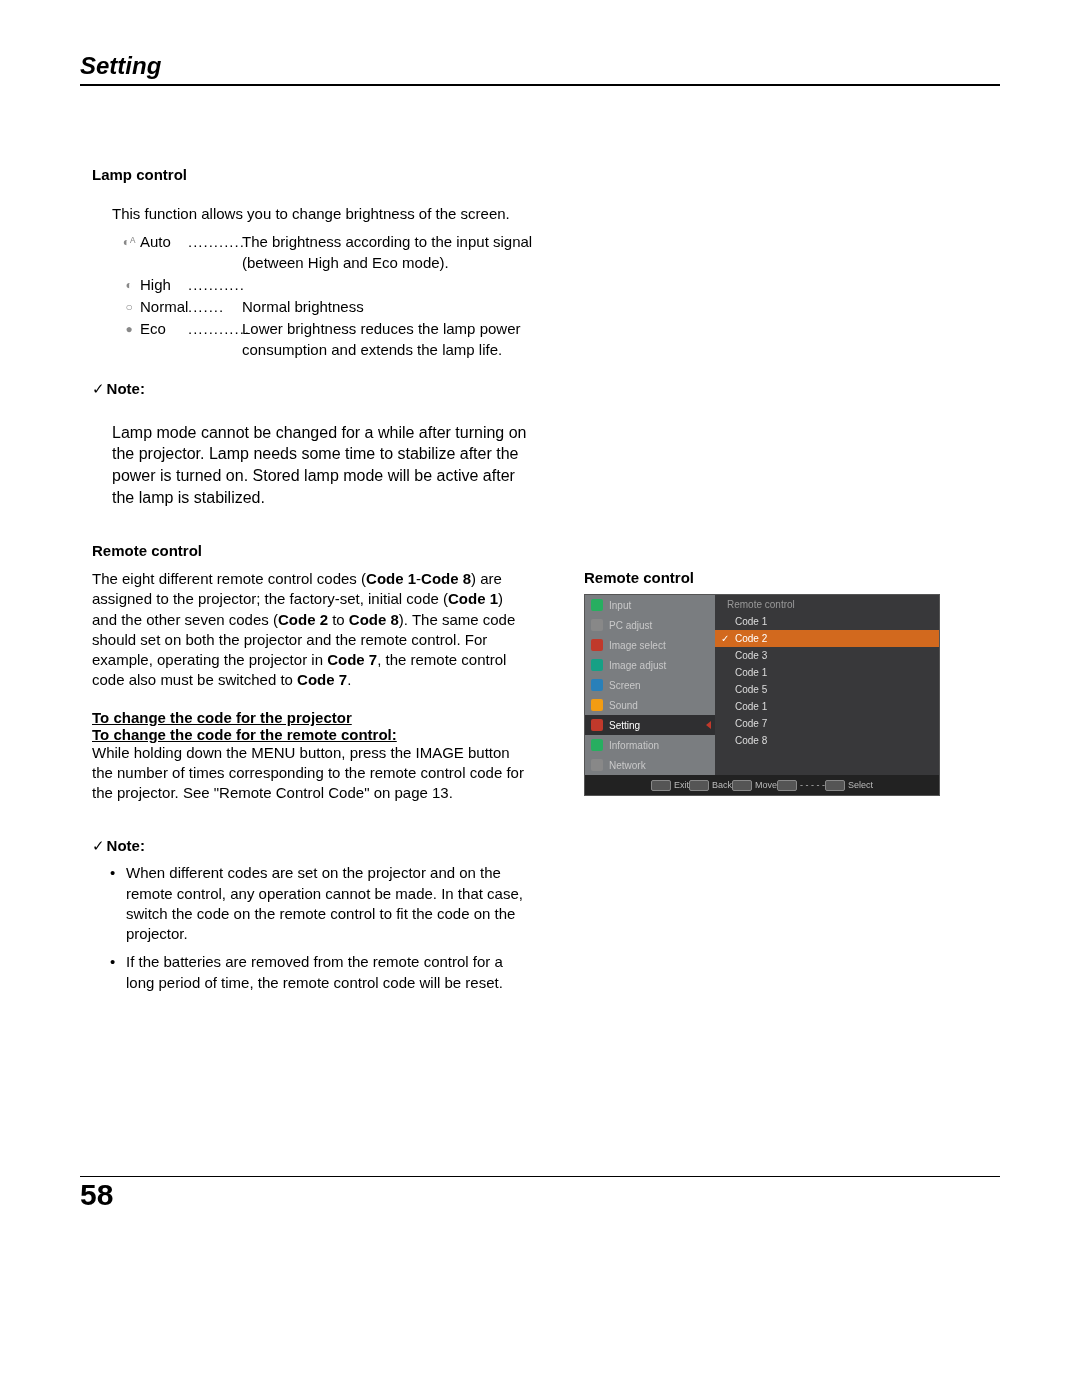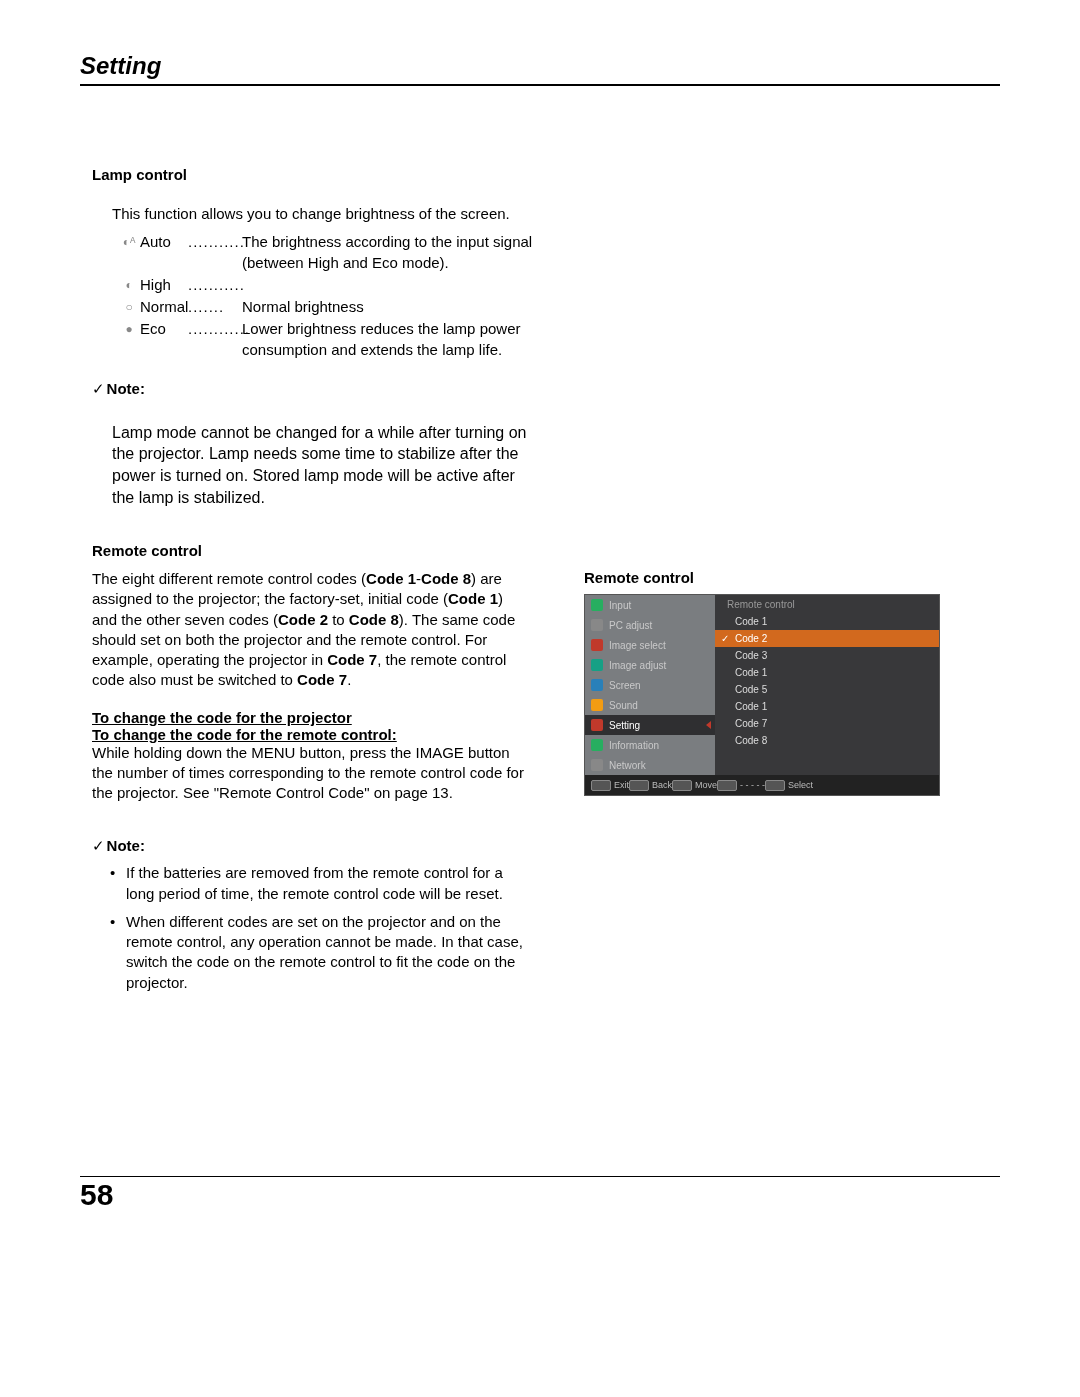--- a/index.html
+++ b/index.html
@@ -41,21 +41,21 @@
   .ic-screen { background: #2980b9; }
   .ic-sound { background: #f39c12; }
   .ic-setting { background: #c0392b; }
   .ic-info { background: #27ae60; }
   .ic-net { background: #888; }
   .osd-panel { flex: 1; background: #38383a; }
   .osd-panel-head { height: 18px; padding-left: 12px; color: #999; font-size: 10px; display: flex; align-items: center; }
   .code-row { height: 17px; display: flex; align-items: center; padding-left: 20px; color: #ddd; font-size: 10px; }
   .code-row.sel { background: #d2691e; color: #fff; position: relative; }
   .code-row.sel::before { content: "✓"; position: absolute; left: 6px; color: #fff; font-size: 10px; }
-  .osd-footer { height: 20px; background: #222; color: #bbb; font-size: 9px; display: flex; align-items: center; justify-content: flex-start; padding: 0 6px; }
+  .osd-footer { height: 20px; background: #222; color: #bbb; font-size: 9px; display: flex; align-items: center; justify-content: center; padding: 0 6px; }
   .osd-footer span::before { content: ""; display: inline-block; width: 18px; height: 9px; background: #555; border: 1px solid #888; border-radius: 2px; margin-right: 3px; vertical-align: middle; }
   .page-number { position: absolute; left: 80px; bottom: 185px; font-size: 30px; font-weight: bold; }
   .bottom-rule { position: absolute; left: 80px; right: 80px; bottom: 220px; border-top: 1px solid #000; }
 </style>
 </head>
 <body>
 
 <div class="page">
   <div class="section-title">Setting</div>
 
@@ -102,22 +102,22 @@
           <span>The eight different remote control codes (</span><b>Code 1</b><span>-</span><b>Code 8</b><span>) are assigned to the projector; the factory-set, initial code (</span><b>Code 1</b><span>) and the other seven codes (</span><b>Code 2</b><span> to </span><b>Code 8</b><span>). The same code should set on both the projector and the remote control. For example, operating the projector in </span><b>Code 7</b><span>, the remote control code also must be switched to </span><b>Code 7</b><span>.</span>
         </div>
 
         <div class="uhead">To change the code for the projector</div>
 
         <div class="uhead">To change the code for the remote control:</div>
         <div class="remote-para" style="margin-bottom:34px;">While holding down the MENU button, press the IMAGE button the number of times corresponding to the remote control code for the projector. See "Remote Control Code" on page 13.</div>
 
         <div class="note-head"><span class="check">✓</span><span>Note:</span></div>
         <ul class="bullets">
+          <li>When different codes are set on the projector and on the remote control, any operation cannot be made. In that case, switch the code on the remote control to fit the code on the projector.</li>
           <li>If the batteries are removed from the remote control for a long period of time, the remote control code will be reset.</li>
-          <li>When different codes are set on the projector and on the remote control, any operation cannot be made. In that case, switch the code on the remote control to fit the code on the projector.</li>
         </ul>
       </div>
 
       <div class="figure">
         <div class="figure-title">Remote control</div>
         <div class="osd">
           <div class="osd-body">
             <div class="osd-sidebar">
               <div class="osd-item">
                   <span class="osd-icon ic-input"></span>

